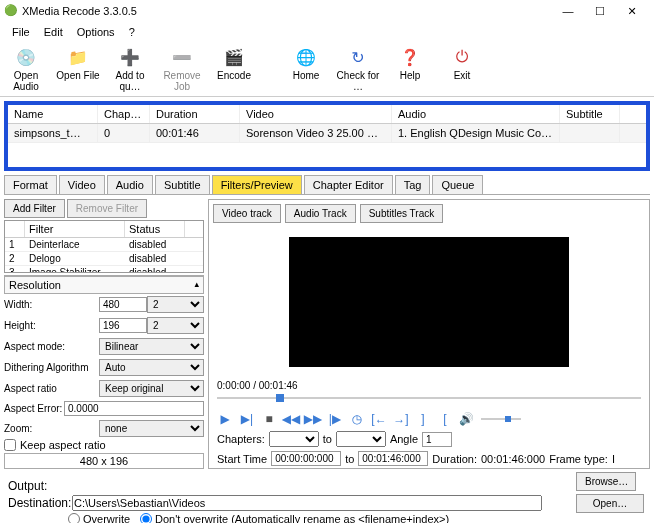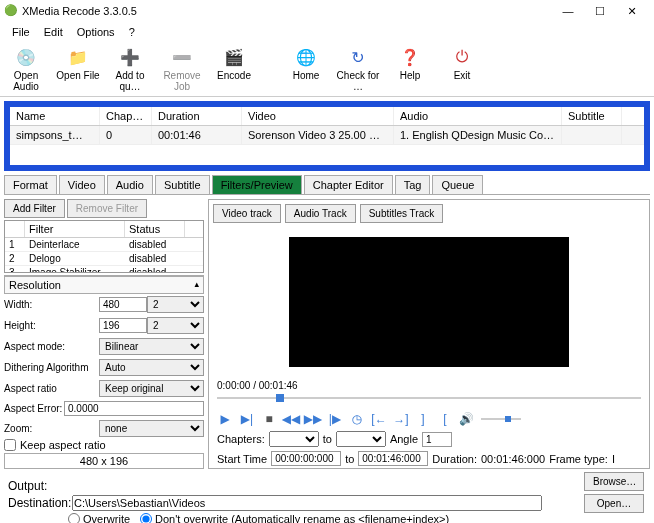--- a/index.html
+++ b/index.html
@@ -9,33 +9,33 @@
 .titlebar .title { flex: 1; }
 .winbtns { display: flex; gap: 12px; padding-right: 8px; }
 .winbtn { width: 20px; text-align: center; cursor: pointer; }
 .menubar { display: flex; gap: 2px; padding: 2px 6px; }
 .menubar span { padding: 2px 6px; cursor: pointer; }
 .toolbar { display: flex; border-bottom: 1px solid #ccc; padding: 2px 0; }
 .tool { display: flex; flex-direction: column; align-items: center; width: 52px; padding: 2px 0; cursor: pointer; }
 .tool.disabled { opacity: 0.5; }
 .tool .ic { width: 22px; height: 22px; display: flex; align-items: center; justify-content: center; font-size: 16px; }
 .tool .lbl { font-size: 10px; text-align: center; margin-top: 2px; }
-.list-panel { margin: 4px; border: 6px solid #1d4ed8; height: 70px; overflow: hidden; }
+.list-panel { margin: 4px; border: 4px solid #1d4ed8; height: 70px; overflow: hidden; }
 .list-head { display: flex; background: #fff; border-bottom: 1px solid #ccc; }
 .list-head div, .list-row div { padding: 3px 6px; border-right: 1px solid #eee; white-space: nowrap; overflow: hidden; text-overflow: ellipsis; }
 .col-name { width: 90px; }
 .col-chap { width: 52px; }
 .col-dur { width: 90px; }
 .col-vid { width: 152px; }
 .col-aud { width: 168px; }
 .col-sub { width: 60px; }
 .list-row { display: flex; background: #f5f5f5; border-bottom: 1px solid #eee; }
 .tabs { display: flex; border-bottom: 1px solid #aaa; margin: 4px 4px 0; }
 .tabs div { padding: 3px 8px; border: 1px solid #aaa; border-bottom: none; margin-right: 2px; background: #f0f0f0; cursor: pointer; }
-.tabs div.active { background: #15803d; }
+.tabs div.active { background: #fde047; }
 .main-area { display: flex; margin: 4px; gap: 4px; height: 270px; }
 .left { width: 200px; display: flex; flex-direction: column; }
 .filter-btns { display: flex; gap: 2px; margin-bottom: 2px; }
 .btn { padding: 3px 8px; border: 1px solid #999; background: #eee; cursor: pointer; font-size: 10px; }
 .btn.dis { color: #999; }
 .filter-table { border: 1px solid #999; height: 90px; overflow: auto; }
 .ft-head { display: flex; background: #fff; border-bottom: 1px solid #ccc; }
 .ft-head div { padding: 2px 4px; border-right: 1px solid #ddd; }
 .ft-num { width: 20px; }
 .ft-fl { width: 100px; }
@@ -301,14 +301,14 @@
       </span>
     <span class="radio">
         <input type="radio" checked="" style="">
         <span>Don't overwrite (Automatically rename as &lt;filename+index&gt;)</span>
       </span>
   </div>
 </div>
 
 <div class="right-btns">
   <span class="btn" style="width:60px;text-align:center">Browse…</span>
-  <span class="btn" style="width:60px;text-align:center">Open…</span>
+  <span class="btn" style="width:68px;text-align:center">Open…</span>
 </div>
 
 </body></html>

